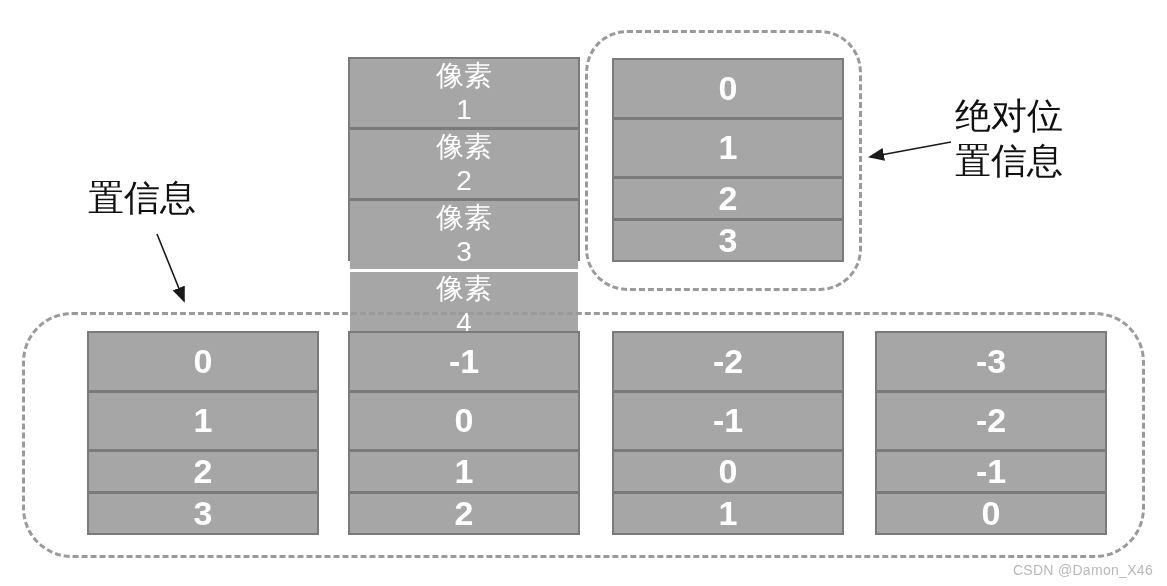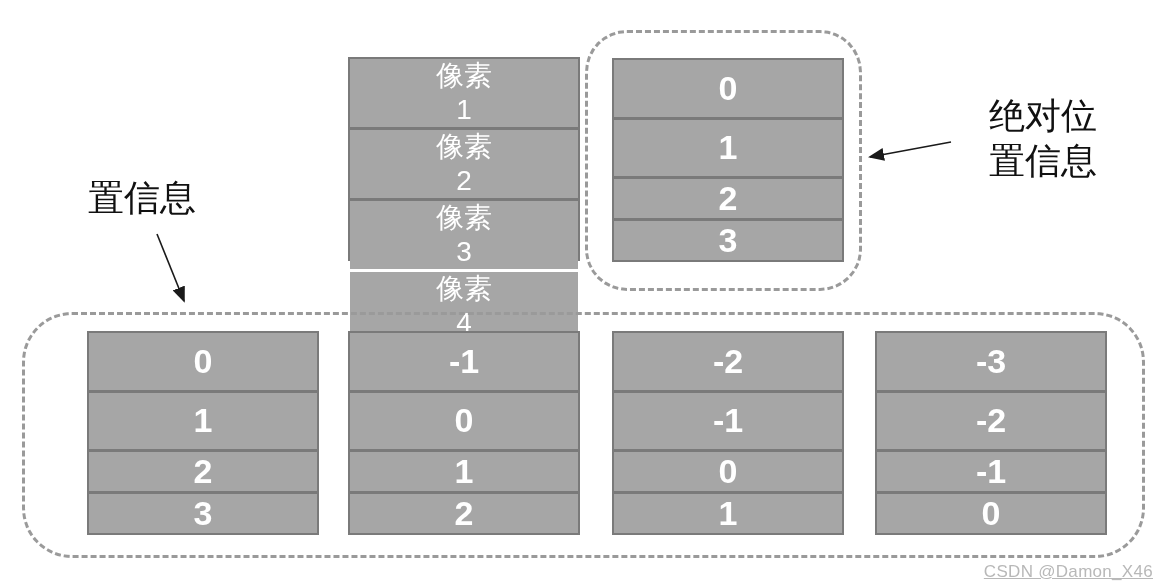--- a/index.html
+++ b/index.html
@@ -64,36 +64,35 @@
   
   .callout{
     position:absolute;
     color:var(--label-text);
     font-size:36px;
     line-height:45px;
     text-align:center;
     white-space:nowrap;
   }
   .callout.left{left:88px;top:130px;}
-  .callout.right{left:955px;top:93px;margin-left:34px;}
+  .callout.right{left:955px;top:93px;}
 
   
   svg.arrows{
     position:absolute;left:0;top:0;width:1167px;height:586px;
     pointer-events:none;
   }
   svg.arrows line{stroke:var(--arrow);stroke-width:1.6;}
 
   .watermark{
     position:absolute;
     right:14px;top:562px;
-    font-size:17px;
+    font-size:14px;
     color:var(--watermark);
     letter-spacing:0.3px;
-    text-decoration:underline;
   }
 </style>
 </head>
 <body>
 
 <div class="page">
 
   <div class="grid pixel">
     <div class="cell">
       <span class="l1">像素</span>

